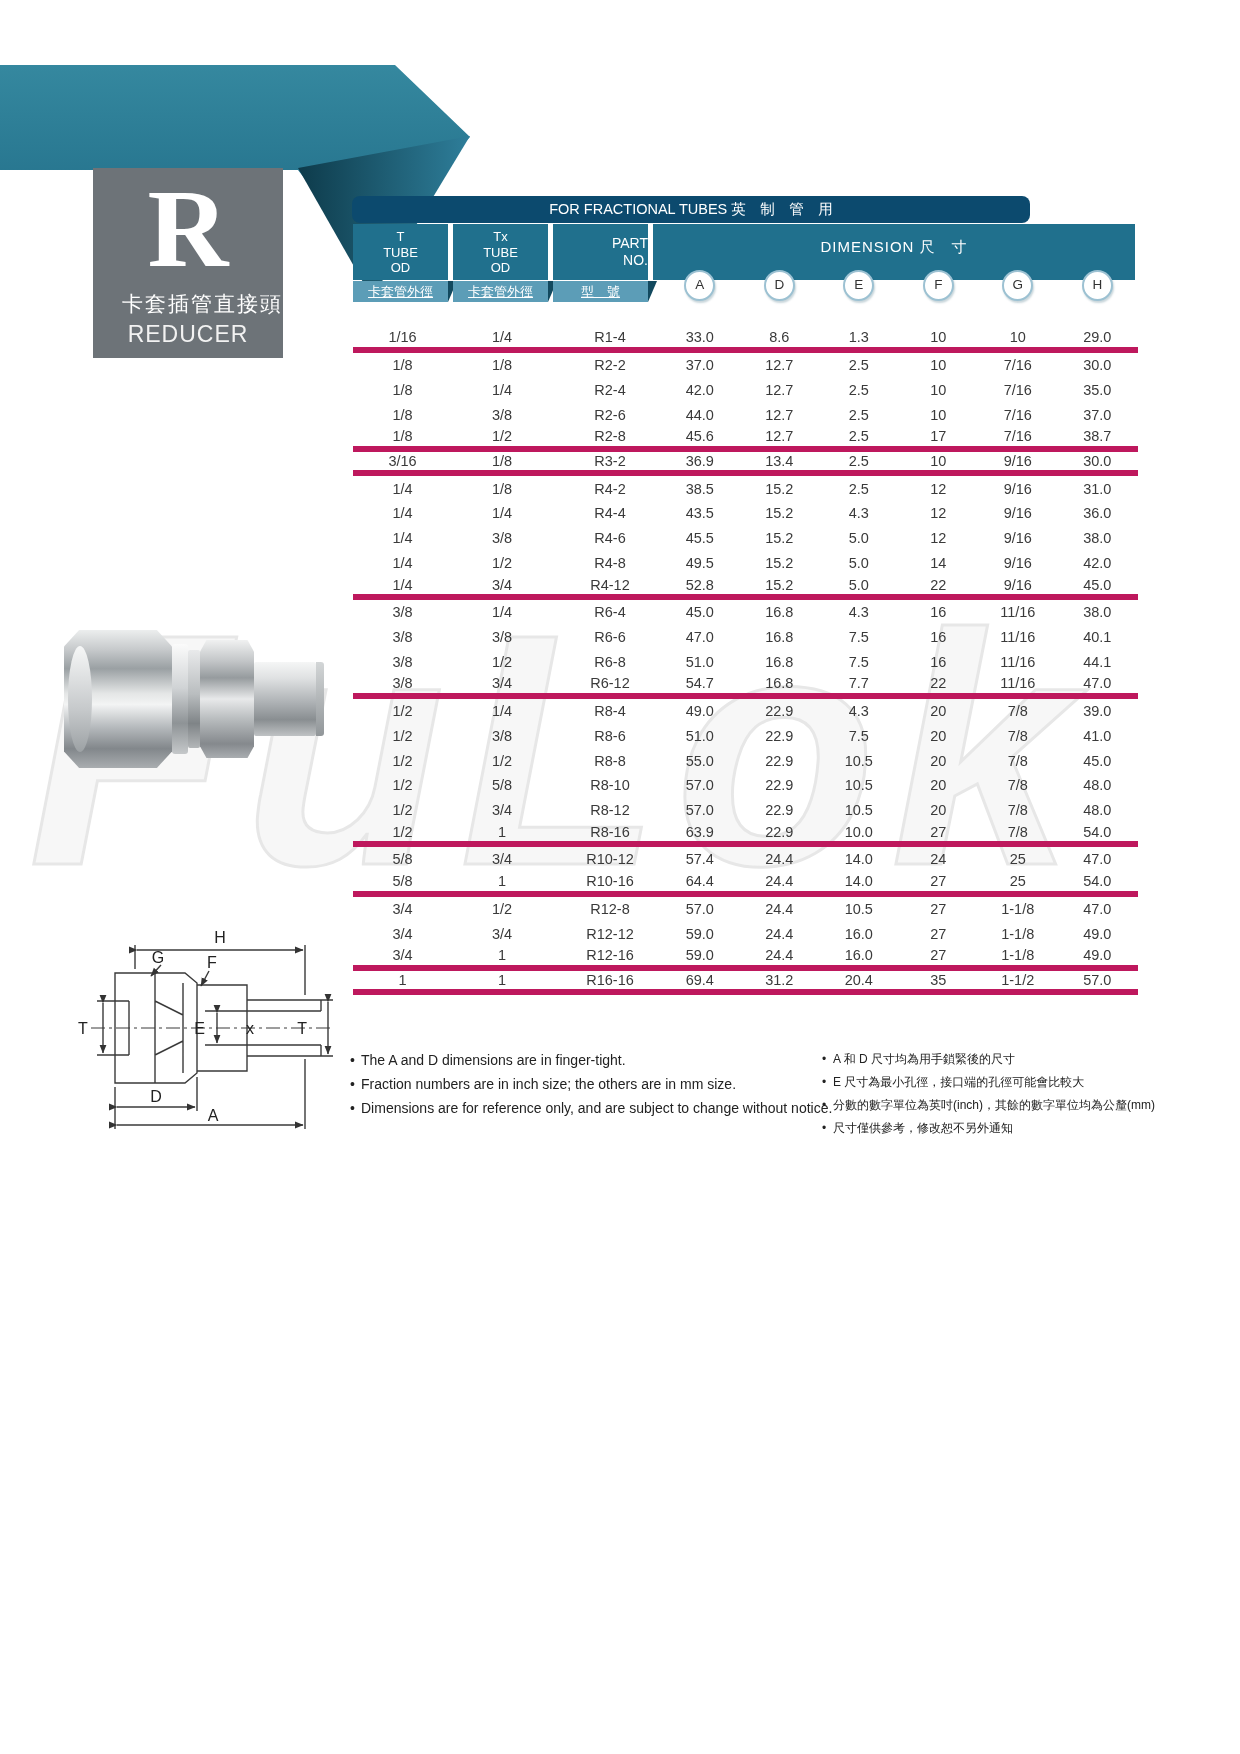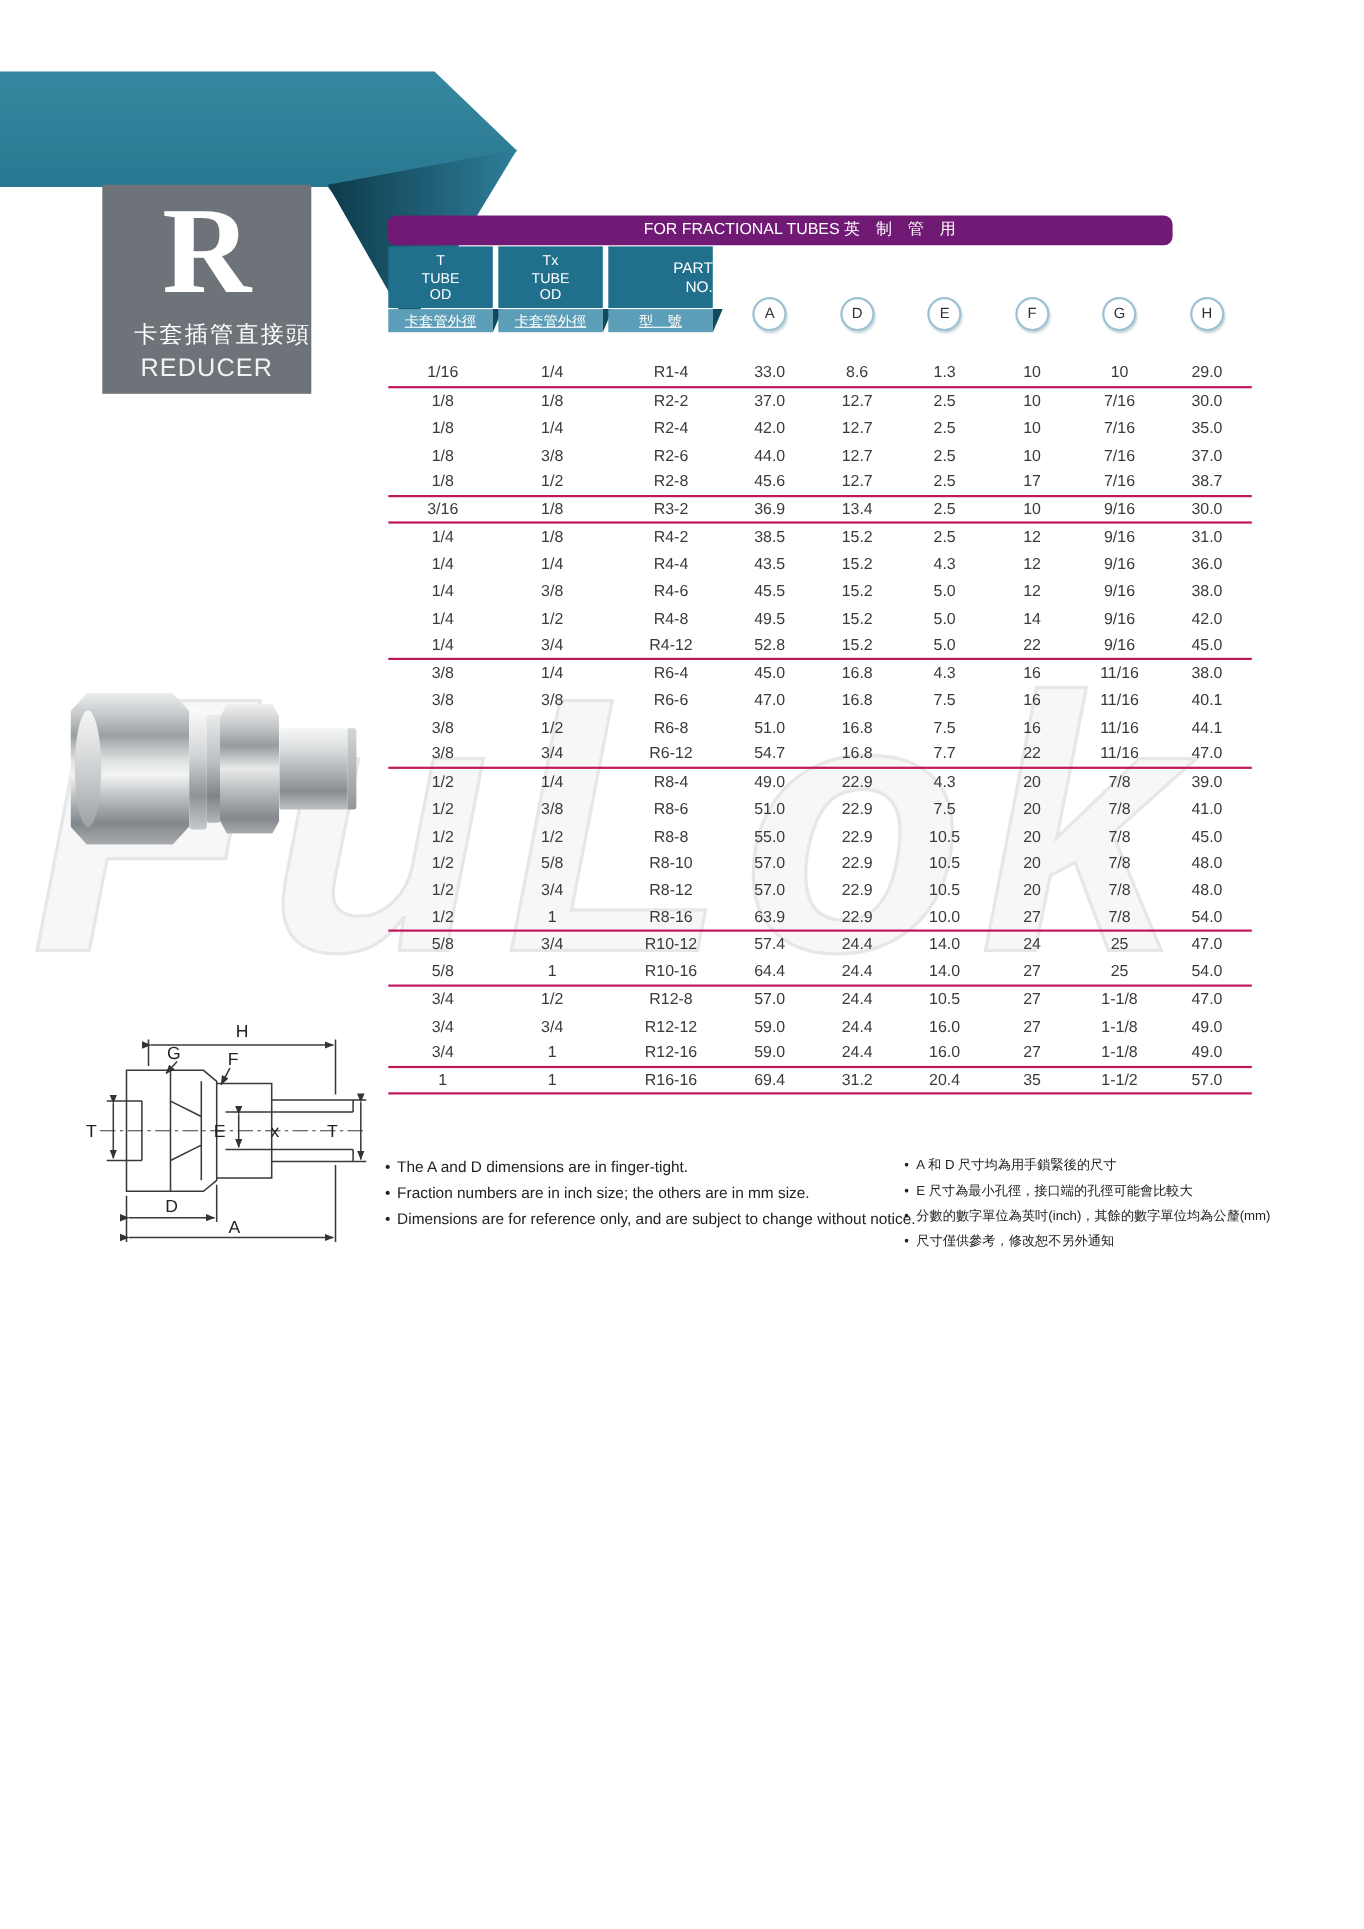--- a/index.html
+++ b/index.html
@@ -16,22 +16,22 @@
   .r-zh{font-size:21px;letter-spacing:2px;margin-top:2px;text-align:right;}
   .r-en{font-size:23px;letter-spacing:1px;margin-top:3px;color:#f2f2f2;}
 
   
   .watermark{position:absolute;left:28px;top:560px;font-size:330px;font-style:italic;font-weight:bold;
              letter-spacing:14px;color:rgba(240,240,240,.55);-webkit-text-stroke:3px #e7e7e7;
              white-space:nowrap;pointer-events:none;}
 
   
   .tablewrap{position:absolute;left:348px;top:196px;width:790px;height:815px;font-family:"Liberation Sans",sans-serif;}
-  .tbanner{position:absolute;left:4px;top:0;width:678px;height:27px;background:#701a75;border-radius:8px;
-           color:#fff;font-size:14.5px;text-align:center;line-height:27px;white-space:pre;padding-left:36px;}
+  .tbanner{position:absolute;left:4px;top:0;width:678px;height:27px;background:#0c4a6e;border-radius:8px;
+           color:#fff;font-size:14.5px;text-align:center;line-height:27px;white-space:pre;}
   .hbox{position:absolute;top:28px;height:56px;background:#20708d;color:#fff;text-align:center;}
   .hbox .ln{font-size:13px;line-height:15.5px;}
   .hbox.part .ln{font-size:14px;line-height:17px;}
   .hbox.part{padding-top:0;text-align:right;}
   .hbox.t,.hbox.tx{padding-top:0;}
   .hbox .pad3{padding-top:5px;}
   .hbox .pad2{padding-top:11px;}
   .dimtitle{font-size:15px;letter-spacing:1px;line-height:46px;white-space:pre;}
   .sub{position:absolute;top:85px;height:21px;background:#5c9db7;color:#fff;font-size:13px;
        text-align:center;line-height:21px;white-space:pre;text-decoration:underline;}
@@ -39,21 +39,21 @@
              border-top:21px solid #12495e;border-right:9px solid transparent;}
   .grid{display:grid;grid-template-columns:99px 100px 108px 79.5px 79.5px 79.5px 79.5px 79.5px 79.5px;}
   .circles{position:absolute;left:5px;top:74px;width:785px;}
   .circ{width:31px;height:31px;border-radius:50%;background:#fff;border:2px solid #9cc1d2;
         box-sizing:border-box;line-height:26px;font-size:13.5px;color:#333;text-align:center;
         margin:0 auto;box-shadow:1px 2px 2px rgba(40,90,110,.25);}
   .tbody{position:absolute;left:5px;top:132px;width:785px;}
   .trow{height:24.72px;align-items:center;text-align:center;font-size:14.5px;color:#3a3a3a;
         box-sizing:border-box;}
   .trow .tcell.part{text-align:center;padding-left:8px;}
-  .trow.gend{border-bottom:2px solid #be185d;}
+  .trow.gend{border-bottom:6px solid #be185d;}
 
   
   .photo{position:absolute;left:58px;top:610px;width:264px;height:176px;}
   .photo div{position:absolute;}
   .ph-nut{left:6px;top:20px;width:108px;height:138px;
       clip-path:polygon(0 12%,14% 0,86% 0,100% 12%,100% 88%,86% 100%,14% 100%,0 88%);
       background:linear-gradient(180deg,#eceeee 0%,#c7cacc 14%,#9aa0a3 28%,#e4e6e6 46%,#f3f4f4 54%,#b7bbbe 70%,#82878b 86%,#a9adb0 100%);}
   .ph-face{left:10px;top:36px;width:24px;height:106px;border-radius:50%;
       background:linear-gradient(180deg,#f6f7f7,#c6c9cb 60%,#9ca1a4);}
   .ph-ring1{left:114px;top:34px;width:16px;height:110px;border-radius:3px;
@@ -118,20 +118,23 @@
     </div>
     <div class="hbox tx" style="left:105px;width:95px;">
       <div class="ln pad3">Tx</div>
       <div class="ln">TUBE</div>
       <div class="ln">OD</div>
     </div>
     <div class="hbox part" style="left:205px;width:95px;">
       <div class="ln pad2">PART</div>
       <div class="ln">NO.</div>
     </div>
+    <div class="hbox" style="left:305px;width:482px;">
+      <div class="dimtitle">DIMENSION 尺　寸</div>
+    </div>
 
     <div class="sub" style="left:5px;width:95px;">卡套管外徑</div>
     <div class="sub" style="left:105px;width:95px;">卡套管外徑</div>
     <div class="sub" style="left:205px;width:95px;">型　號</div>
 
     <div class="circles grid">
         <div></div>
         <div></div>
         <div></div>
         <div>

